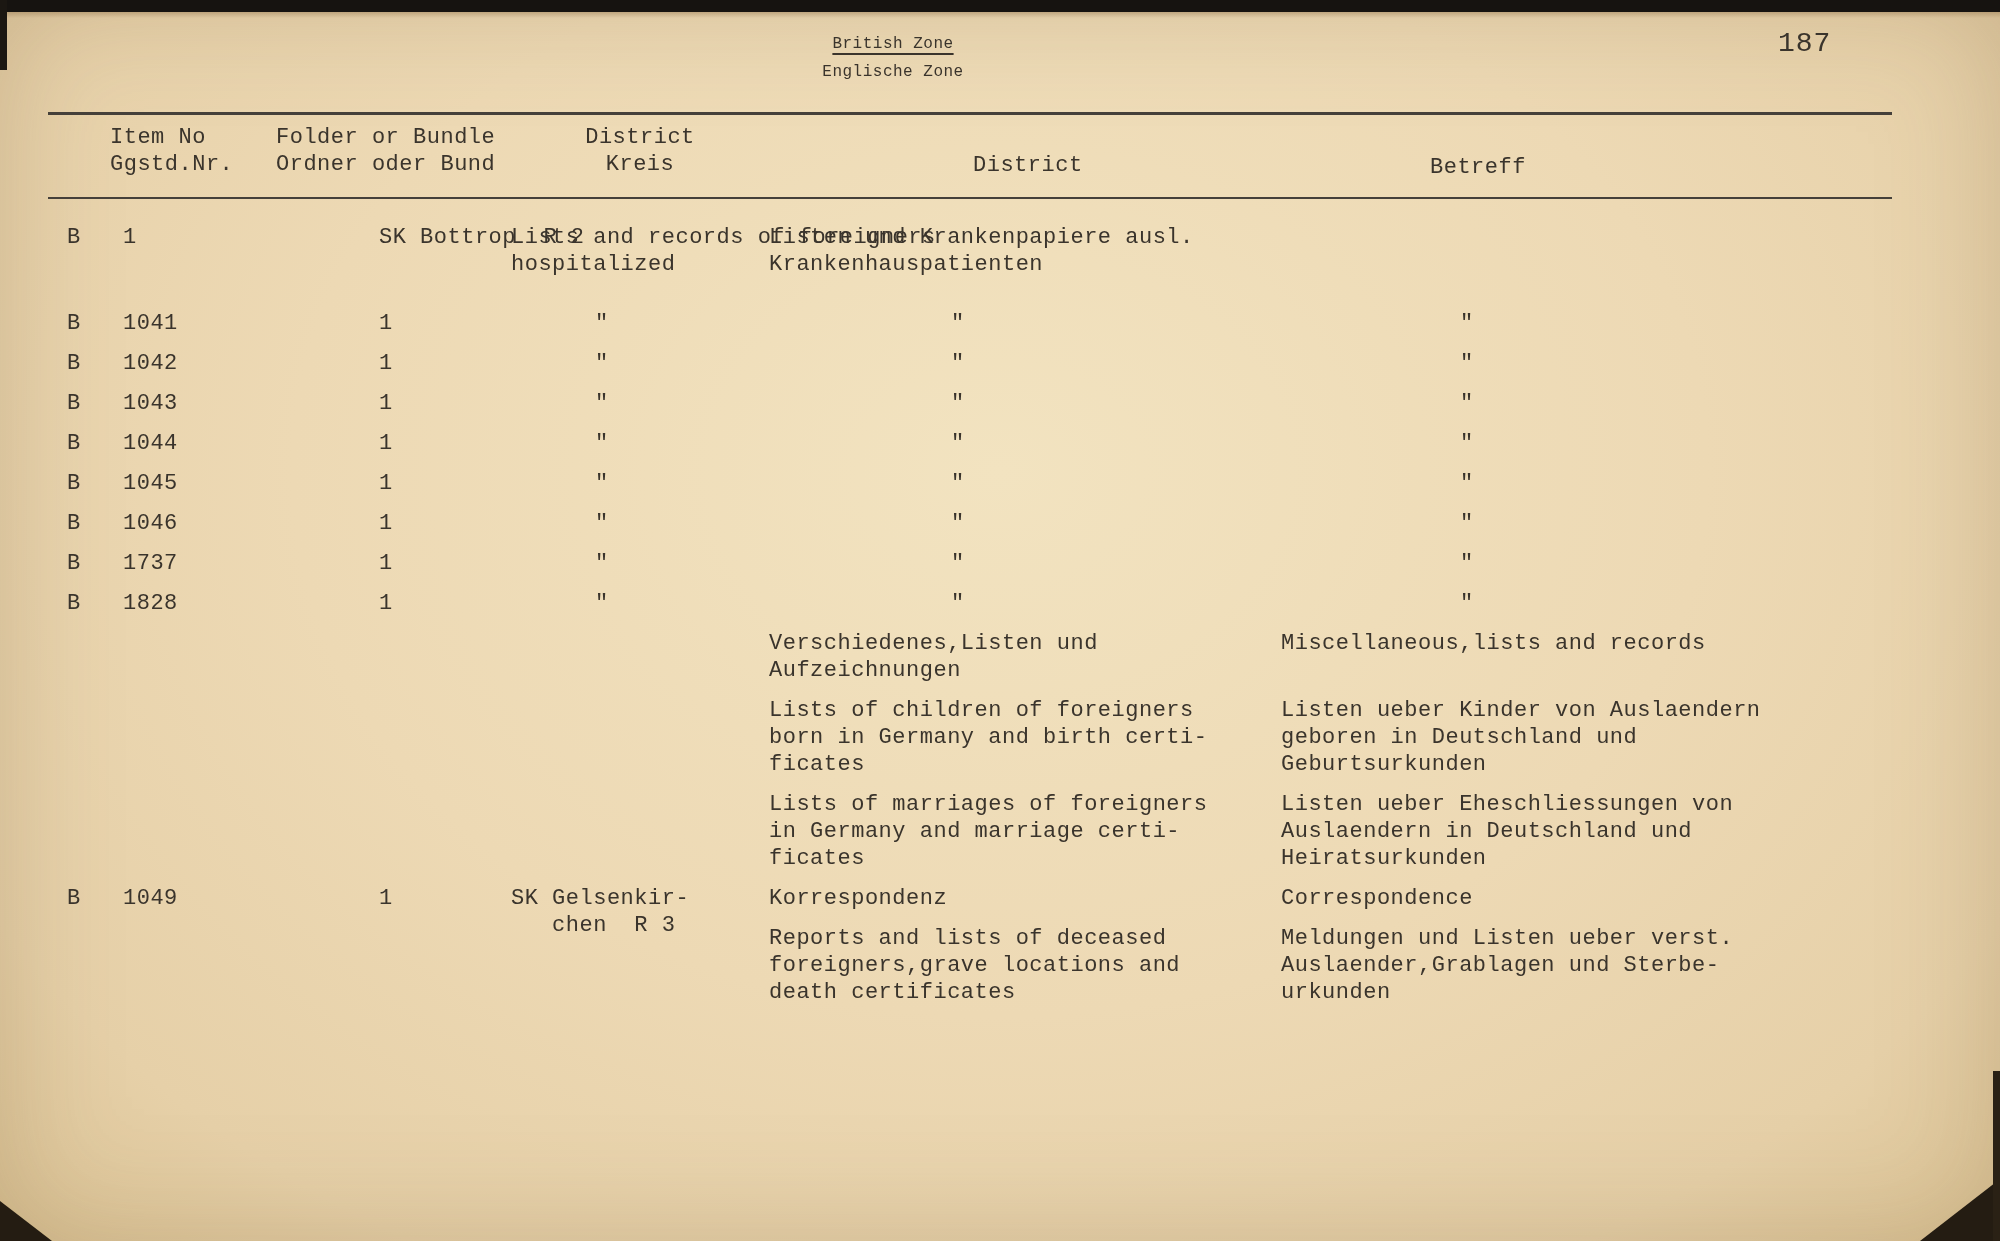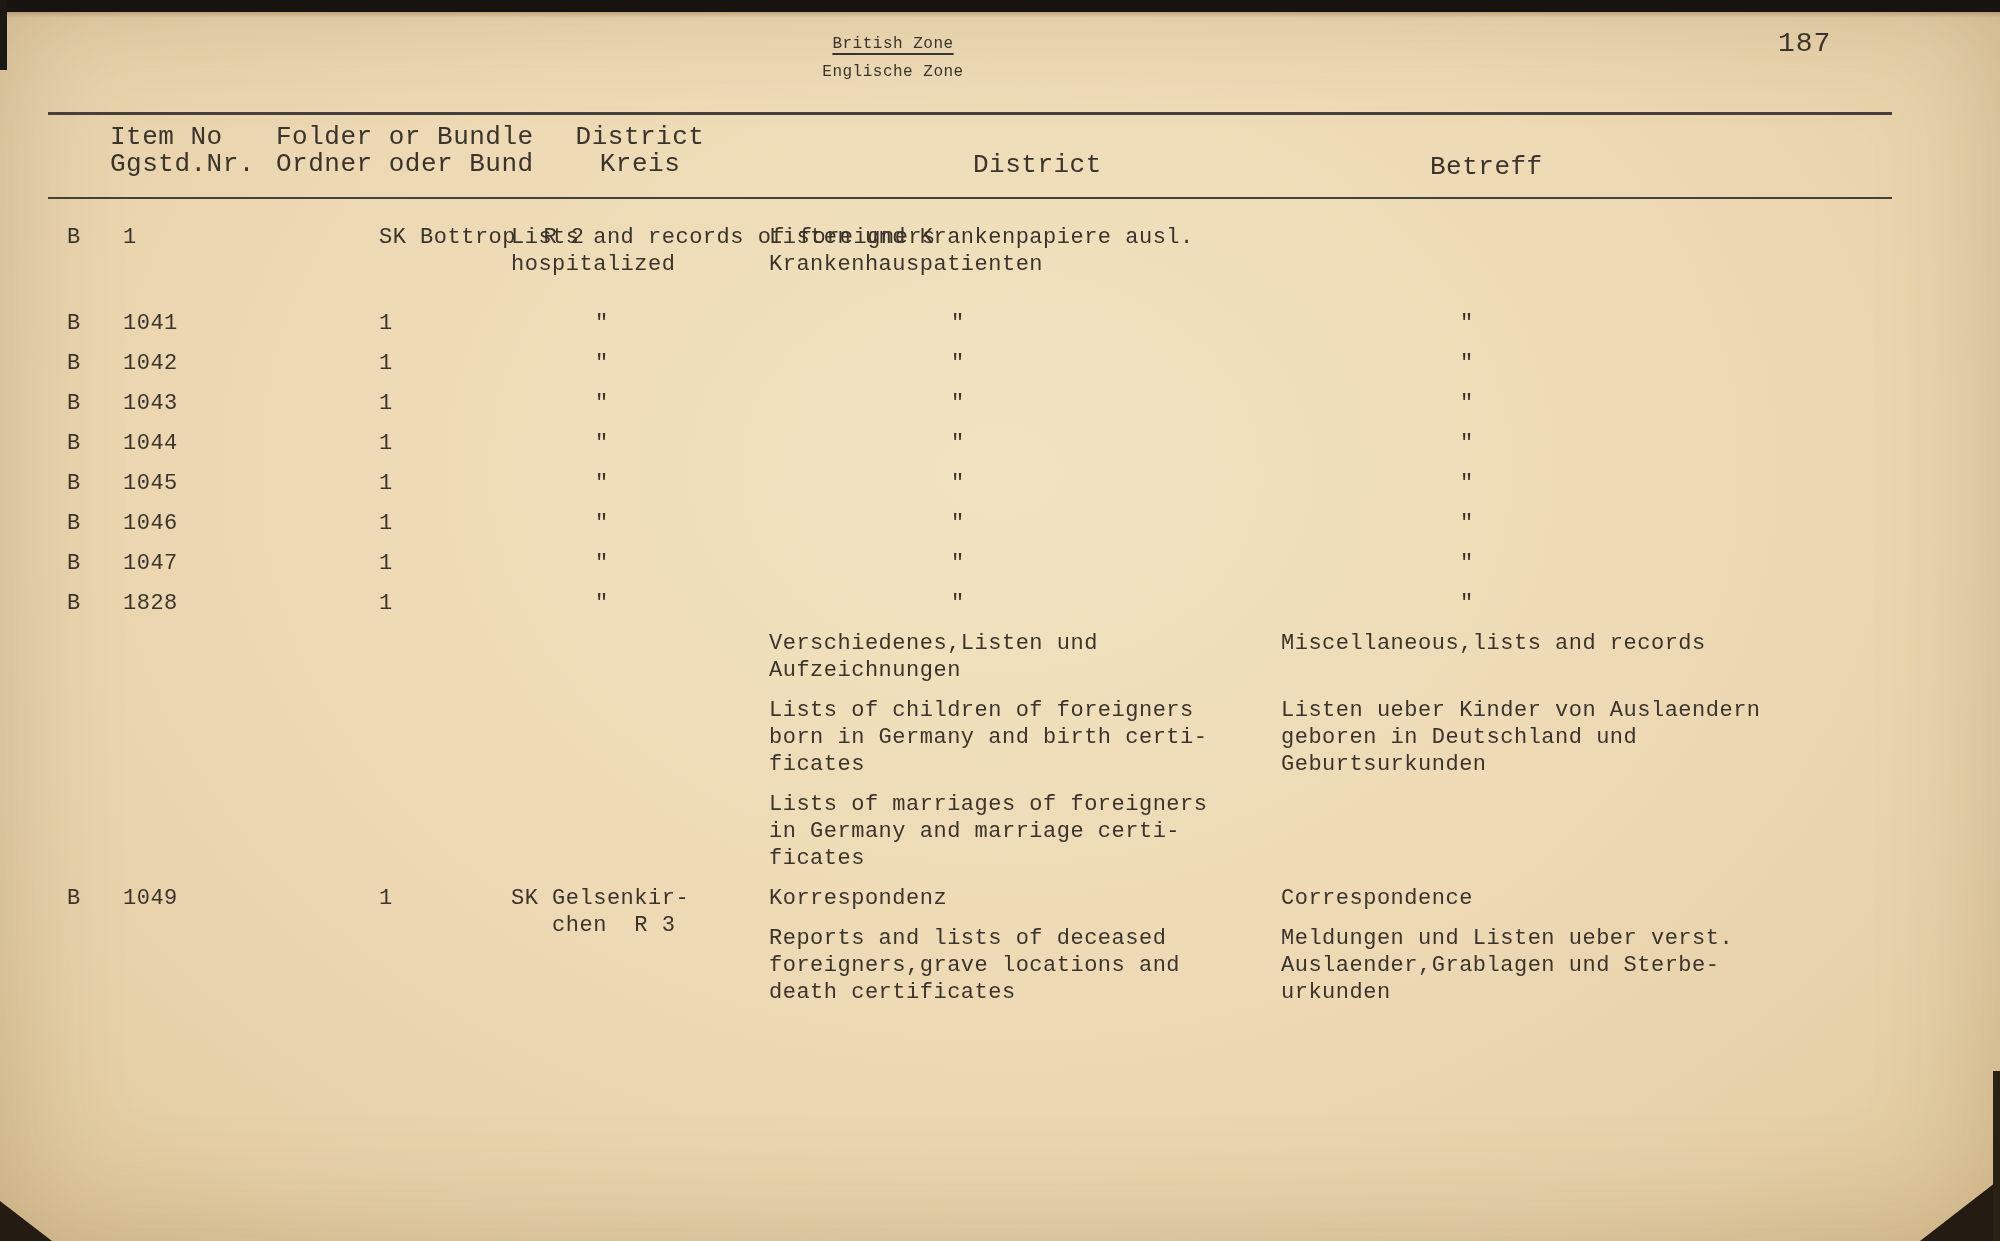--- a/index.html
+++ b/index.html
@@ -30,21 +30,21 @@
   
   .page-number { position:absolute; left:1778px; top:28px; font-size:28px; letter-spacing:1px; }
   .title-block { position:absolute; left:893px; top:30px; transform:translateX(-50%);
     text-align:center; font-size:16px; line-height:28px; }
   .title-primary { text-decoration:underline; text-underline-offset:5px; text-decoration-thickness:2px; }
 
   .rule { position:absolute; left:48px; width:1844px; background:#45403a; }
   .rule-1 { top:112px; height:3px; }
   .rule-2 { top:197px; height:2px; }
 
-  .hdr { position:absolute; font-size:26px; line-height:27px; color:#3a342c; }
+  .hdr { position:absolute; font-size:22px; line-height:27px; color:#3a342c; }
   .hdr-item   { left:110px; top:124px; }
   .hdr-folder { left:276px; top:124px; }
   .hdr-kreis  { left:511px; top:124px; width:258px; text-align:center; }
   .hdr-district { left:973px; top:152px; }
   .hdr-betreff  { left:1430px; top:154px; }
 
   
   .t-body { position:absolute; left:67px; top:224px; right:0; font-size:22px; }
   .t-row { display:grid; grid-template-columns:56px 256px 132px 258px 512px auto; margin-bottom:13px; }
   .t-row:first-child { margin-bottom:32px; }
@@ -138,21 +138,21 @@
       <div class="t-row">
         <div class="cell c-letter">B</div>
         <div class="cell c-item">1046</div>
         <div class="cell c-folder">1</div>
         <div class="cell c-kreis ditto">"</div>
         <div class="cell c-district ditto">"</div>
         <div class="cell c-betreff ditto">"</div>
       </div>
       <div class="t-row">
         <div class="cell c-letter">B</div>
-        <div class="cell c-item">1047</div>
+        <div class="cell c-item">1737</div>
         <div class="cell c-folder">1</div>
         <div class="cell c-kreis ditto">"</div>
         <div class="cell c-district ditto">"</div>
         <div class="cell c-betreff ditto">"</div>
       </div>
       <div class="t-row">
         <div class="cell c-letter">B</div>
         <div class="cell c-item">1828</div>
         <div class="cell c-folder">1</div>
         <div class="cell c-kreis ditto">"</div>
@@ -181,20 +181,23 @@
 Geburtsurkunden</div>
       </div>
       <div class="t-row">
         <div class="cell c-letter"></div>
         <div class="cell c-item"></div>
         <div class="cell c-folder"></div>
         <div class="cell c-kreis"></div>
         <div class="cell c-district">Lists of marriages of foreigners
 in Germany and marriage certi-
 ficates</div>
+        <div class="cell c-betreff">Listen ueber Eheschliessungen von
+Auslaendern in Deutschland und
+Heiratsurkunden</div>
       </div>
       <div class="t-row">
         <div class="cell c-letter">B</div>
         <div class="cell c-item">1049</div>
         <div class="cell c-folder">1</div>
         <div class="cell c-kreis">SK Gelsenkir-
    chen  R 3</div>
         <div class="cell c-betreff">Korrespondenz</div>
         <div class="cell c-district">Correspondence</div>
       </div>

